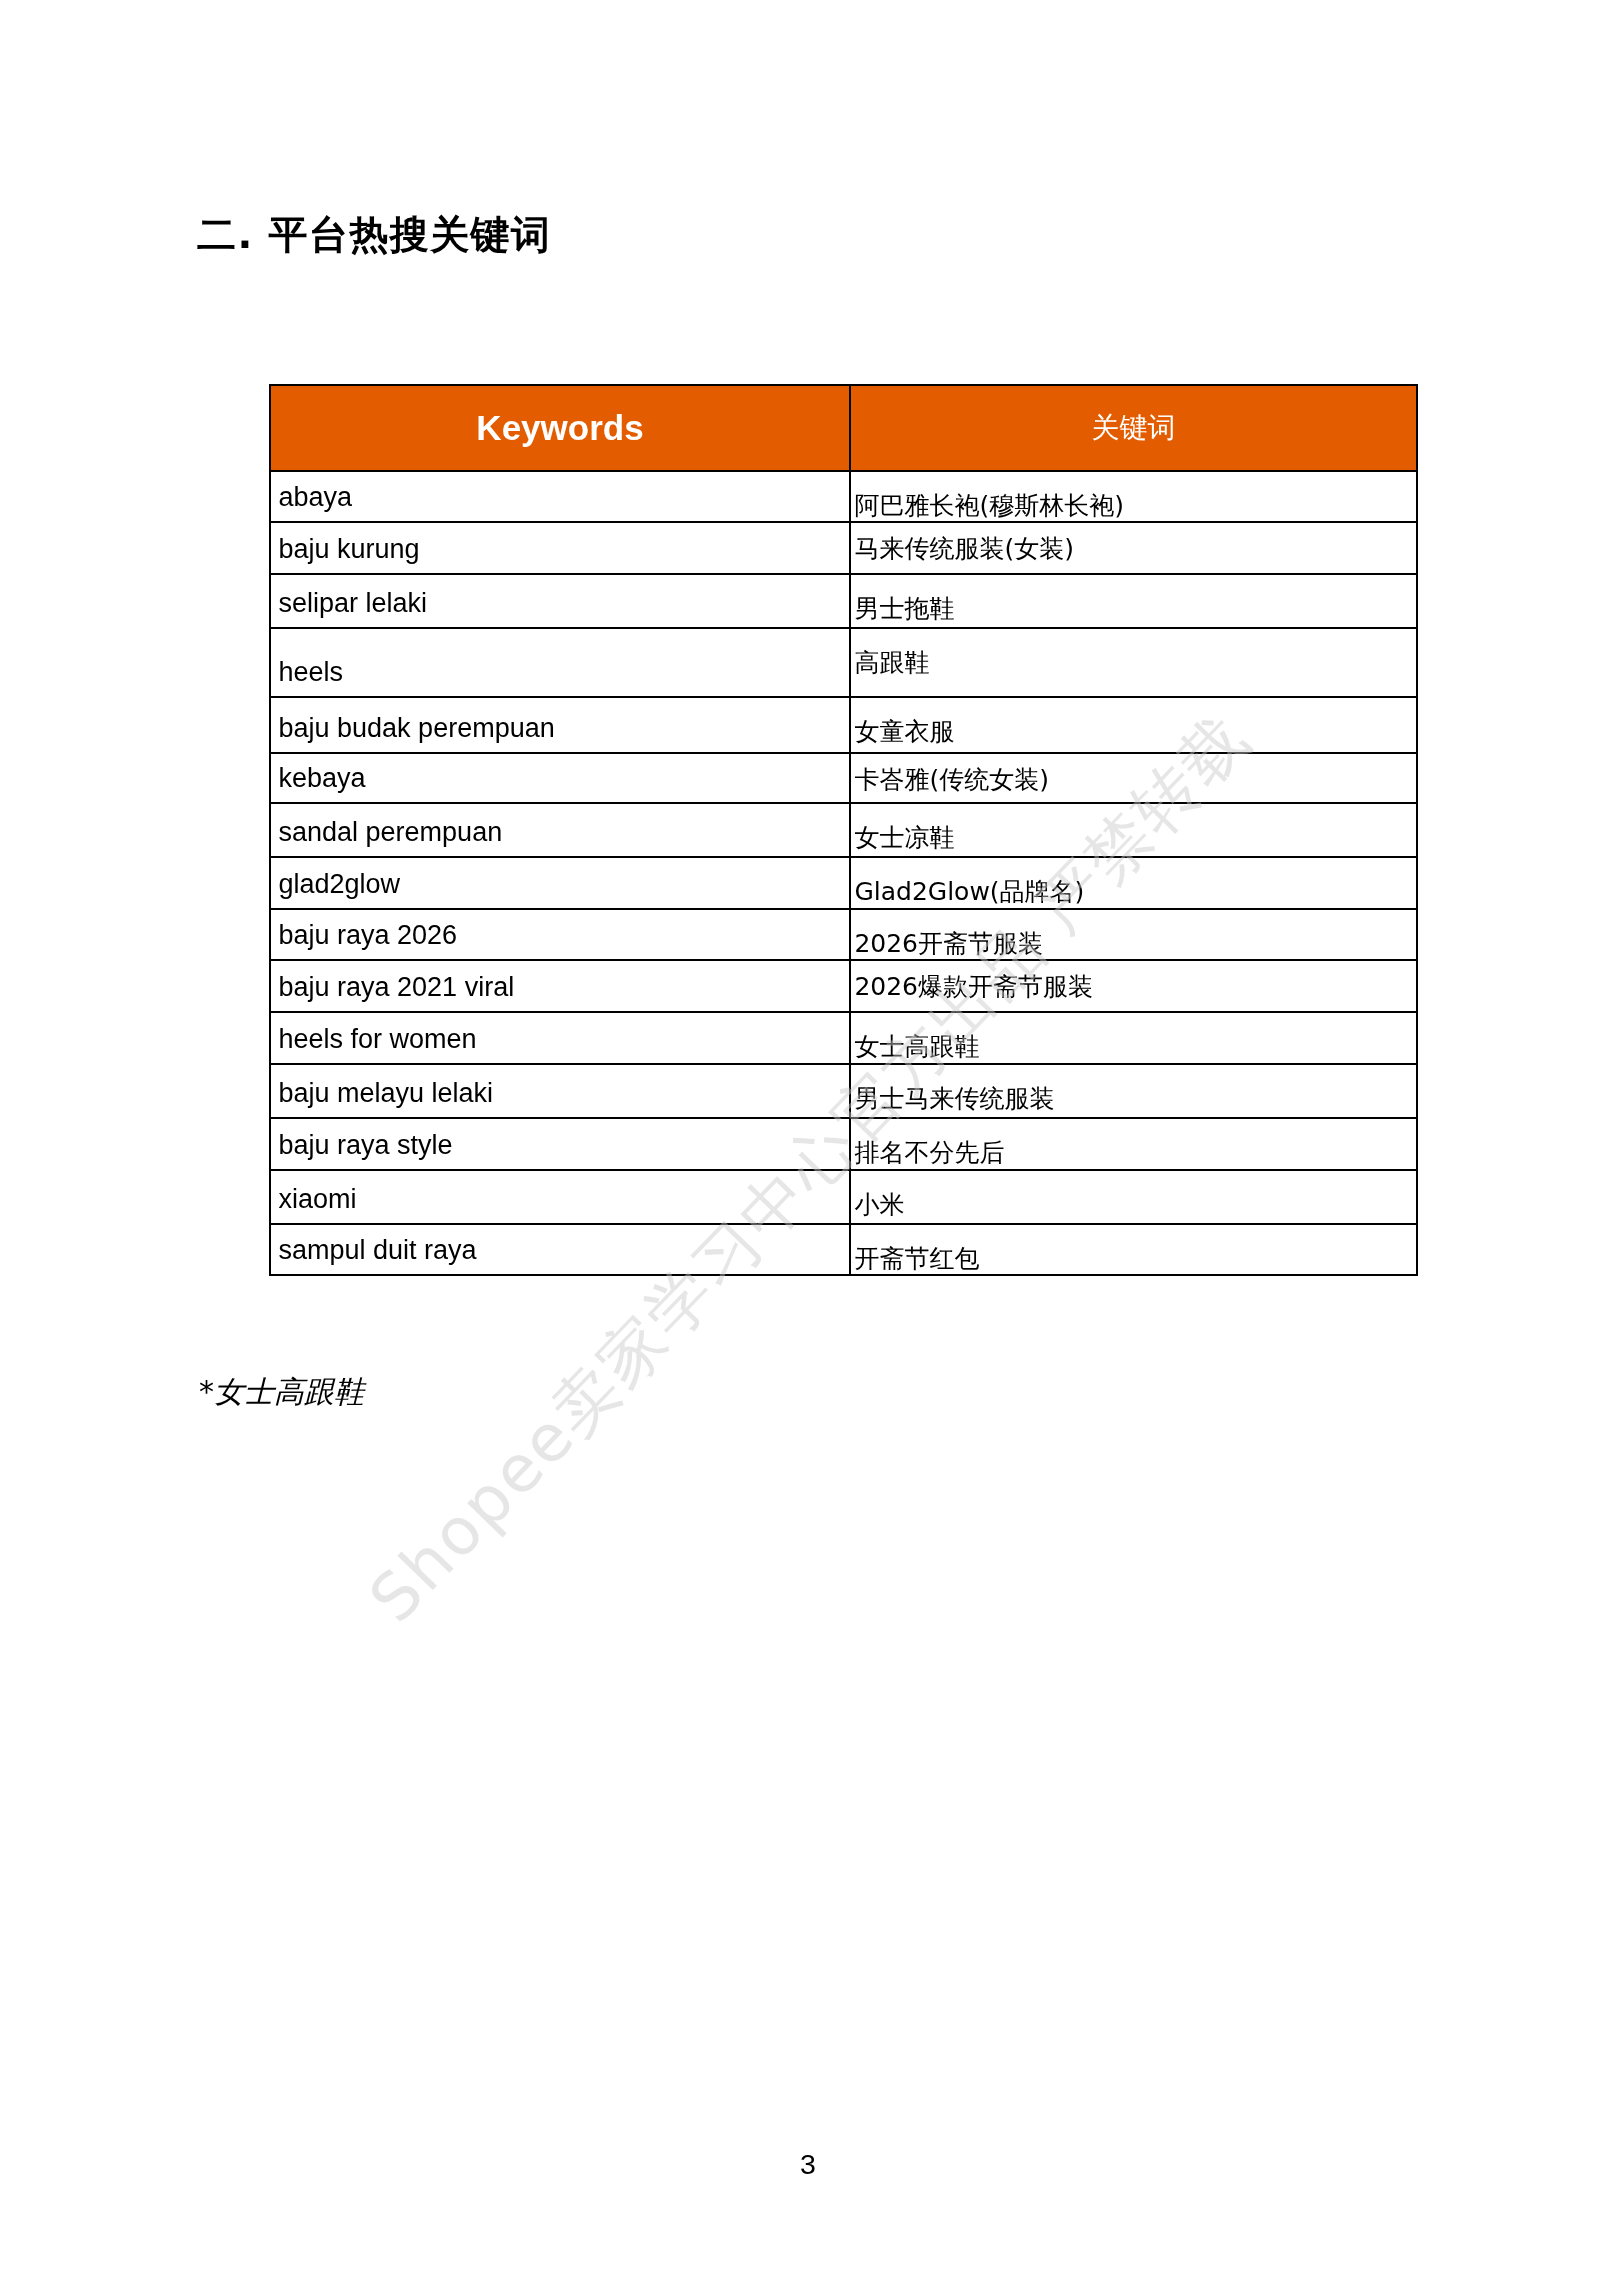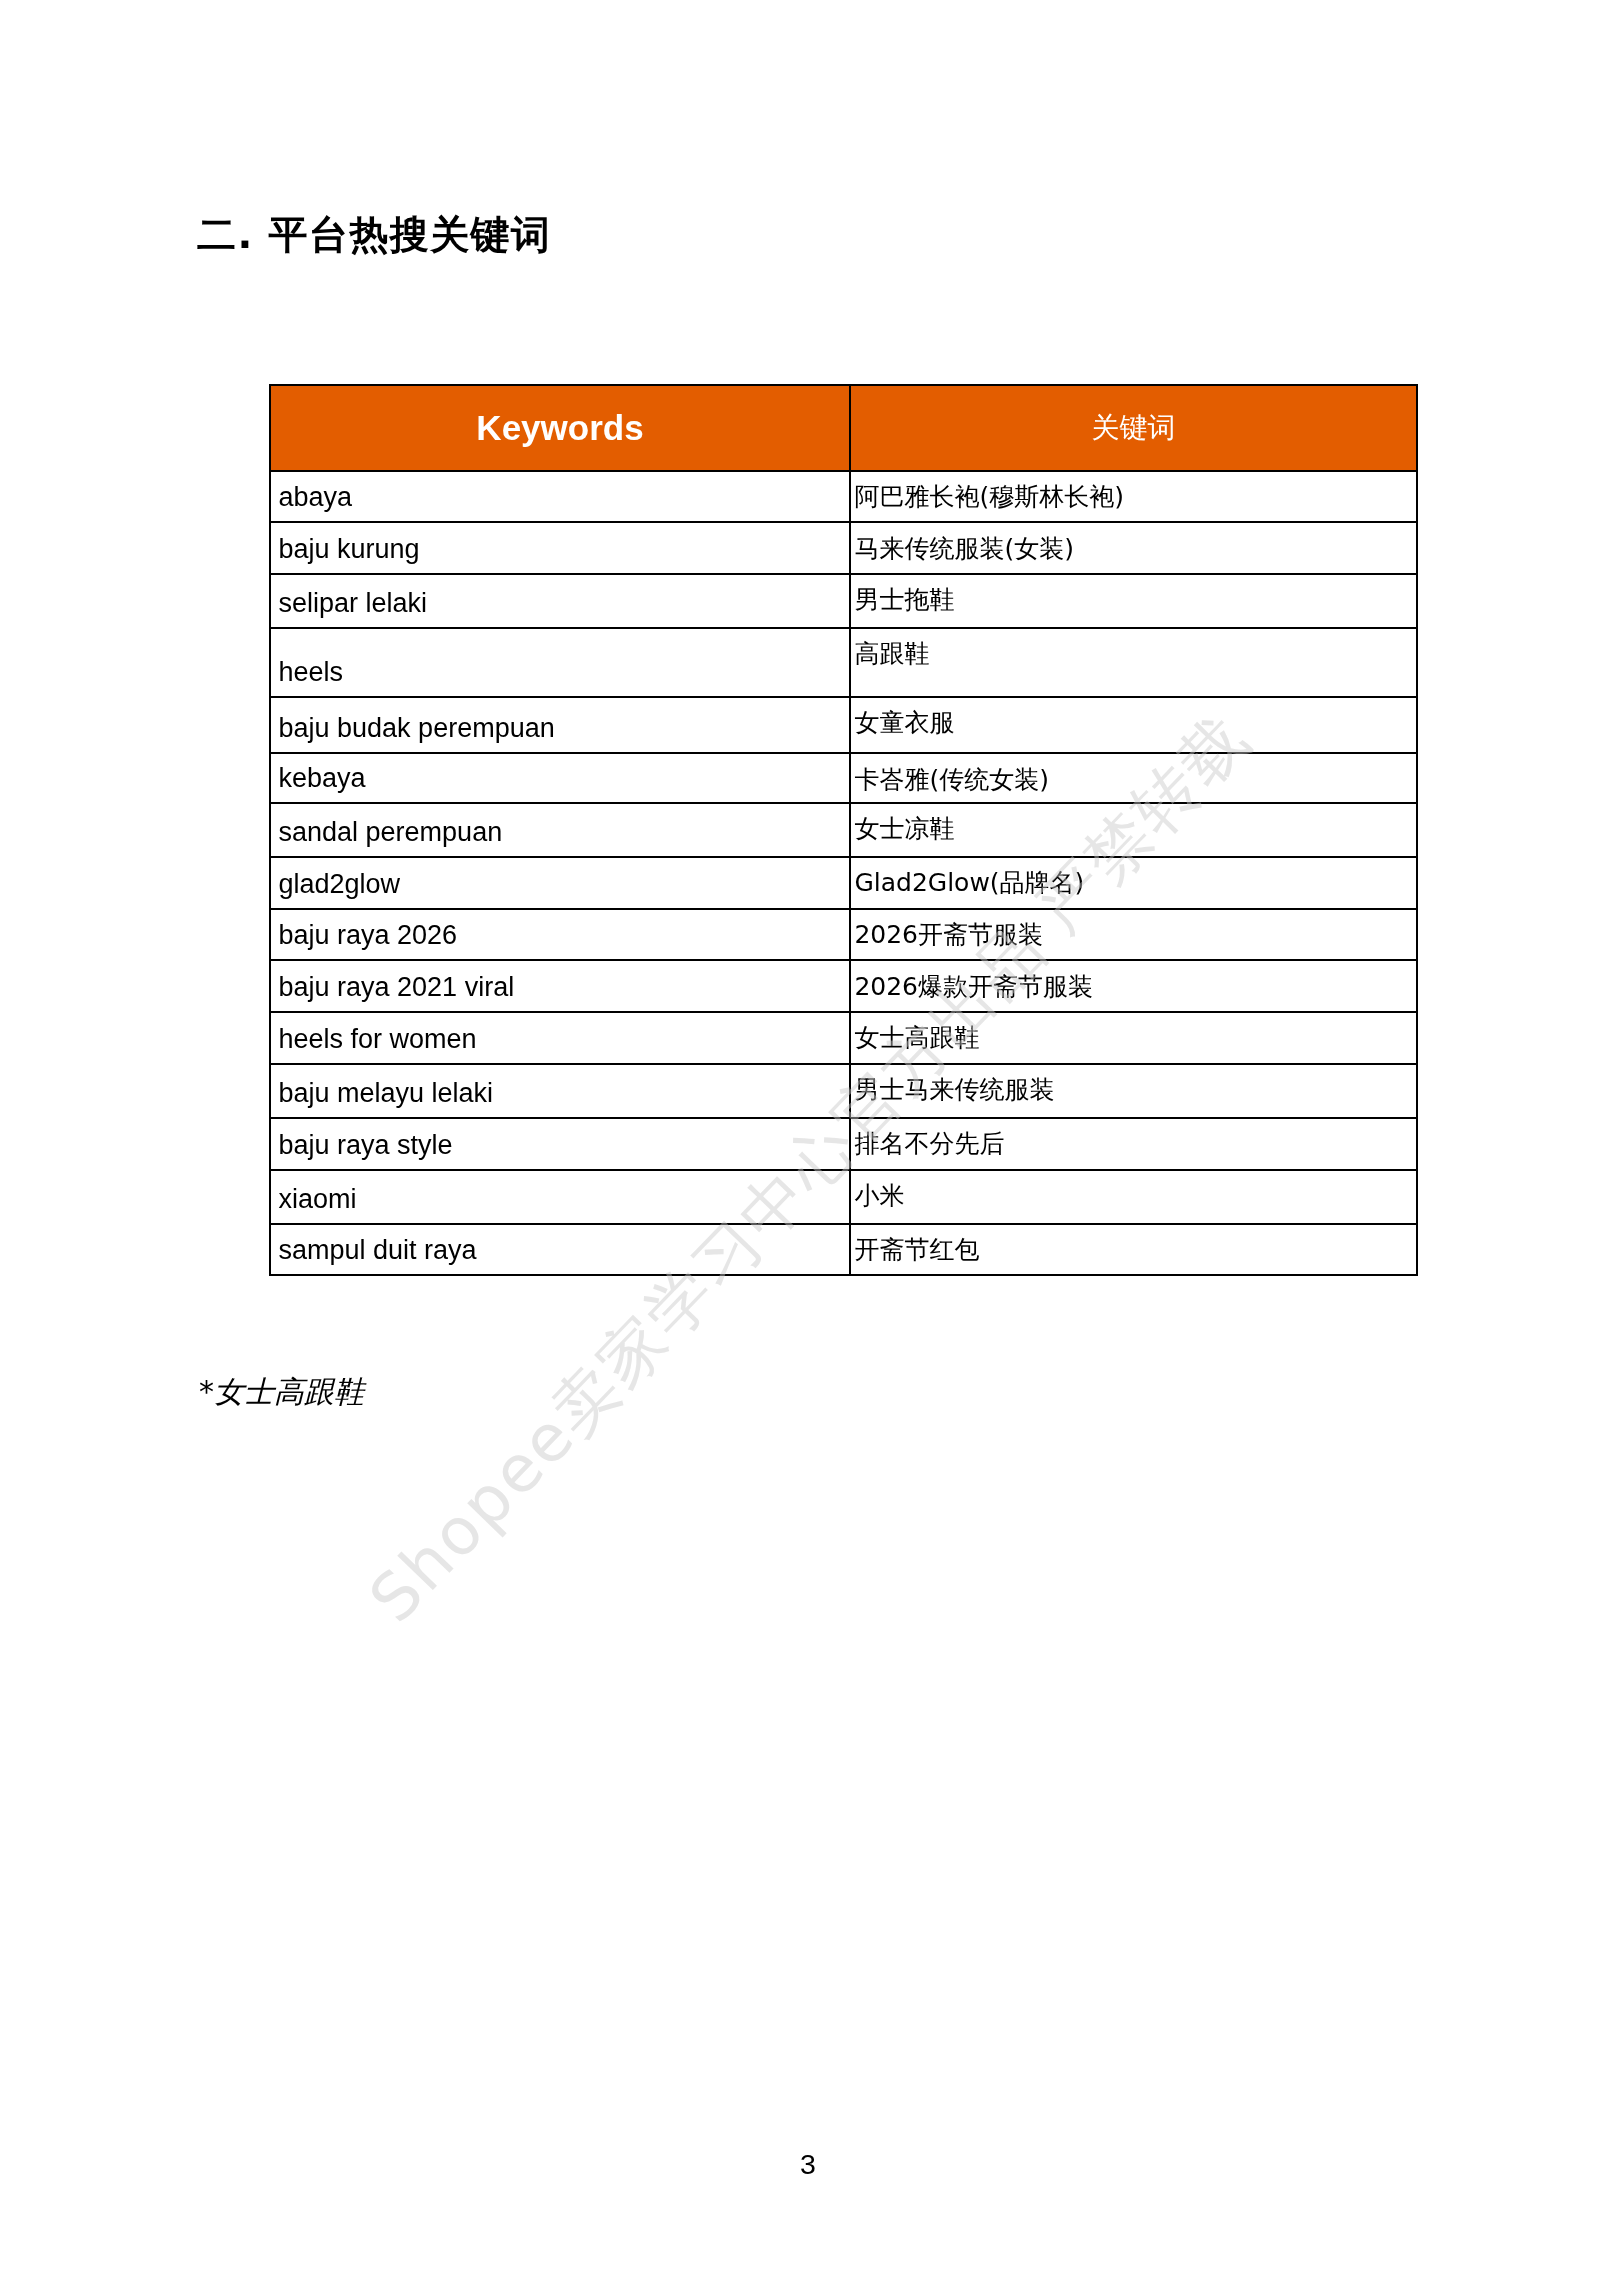--- a/index.html
+++ b/index.html
@@ -23,21 +23,21 @@
     .kw-table th.zh { font-family: "DejaVu Sans", sans-serif; font-size: 28px; font-weight: normal; }
     .col-en { width: 580px; }
     .col-zh { width: 567px; }
     .kw-table td.en {
       font-family: "Liberation Sans", sans-serif; font-size: 27px; color: #000;
       padding-left: 7.5px; vertical-align: bottom; padding-bottom: 9.5px; white-space: nowrap;
       line-height: 30px;
     }
     .kw-table td.zh {
       font-family: "DejaVu Sans", sans-serif; font-size: 25px; color: #000;
-      padding-left: 3.4px; vertical-align: top; padding-top: 9px; white-space: nowrap;
+      padding-left: 3.4px; vertical-align: top; padding-top: 18px; white-space: nowrap;
       line-height: 31px;
     }
     .kw-table td.zh.mid { padding-top: 9.5px; }
     .note {
       position: absolute; left: 199px; top: 1371px;
       font-family: "DejaVu Sans", sans-serif; font-style: italic; font-size: 30px;
       color: #000; white-space: nowrap; line-height: 41px;
     }
     .page-num {
       position: absolute; left: 793px; top: 2148px; width: 30px; text-align: center;

